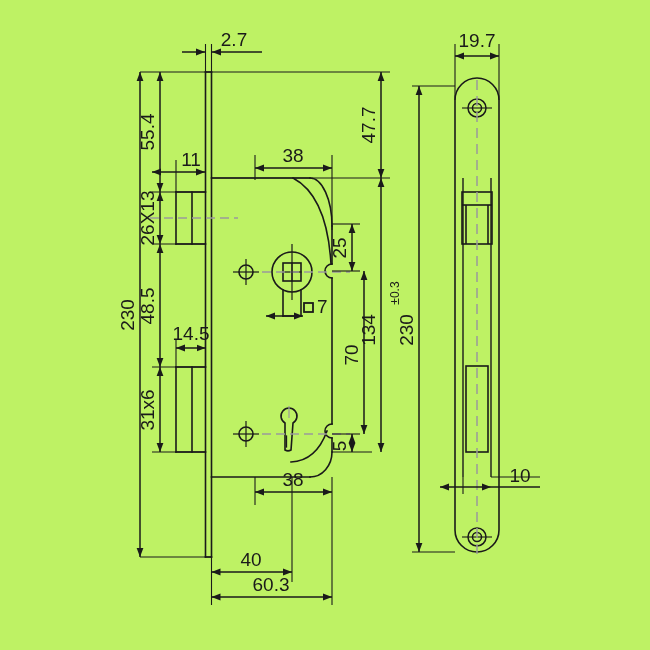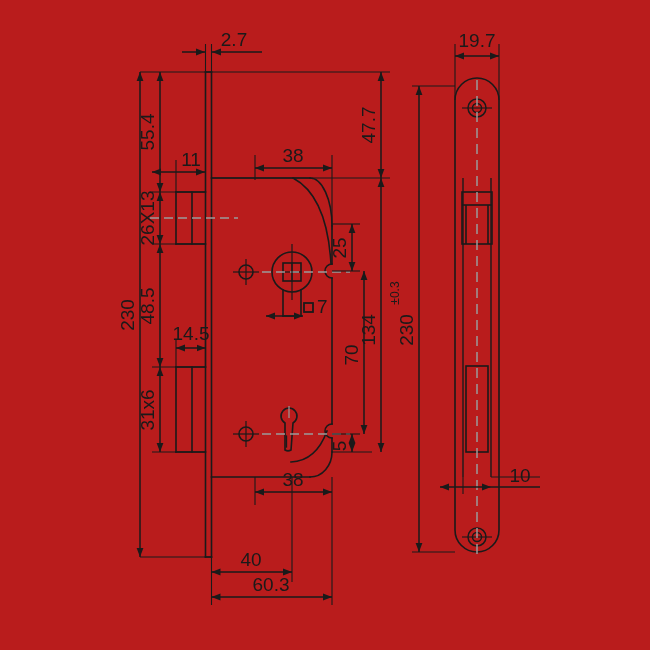--- a/index.html
+++ b/index.html
@@ -1,18 +1,18 @@
 <!DOCTYPE html>
 <html><head>
 <meta charset="utf-8">
 <style>
   html,body{margin:0;padding:0;background:#ffffff;}
   body{width:650px;height:650px;overflow:hidden;
        font-family:"Liberation Sans", sans-serif;}
-  #stage{position:relative;width:650px;height:650px;background:#b91c1c;}
+  #stage{position:relative;width:650px;height:650px;background:#bef264;}
   svg{display:block;}
   .dimtext{font-family:"Liberation Sans", sans-serif;font-size:19px;fill:#1a1a1a;}
   .dimtext-sm{font-family:"Liberation Sans", sans-serif;font-size:12px;fill:#1a1a1a;}
 </style>
 </head>
 <body>
 
 <div id="stage">
 <svg width="650" height="650" viewBox="0 0 650 650">
 

